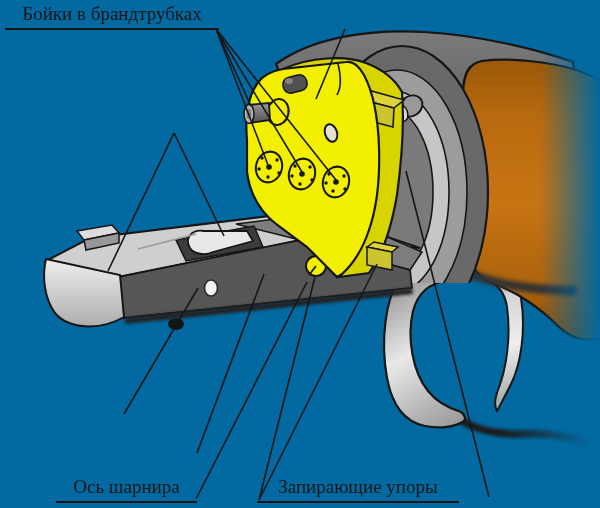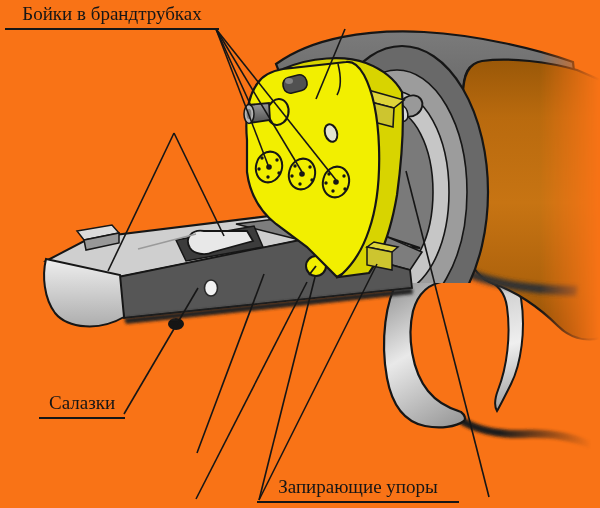--- a/index.html
+++ b/index.html
@@ -1,16 +1,16 @@
 <!DOCTYPE html>
 <html><head>
 <meta charset="utf-8">
 <style>
   html,body{margin:0;padding:0;background:#fff;}
-  #stage{position:relative;width:600px;height:508px;background:#f97316;overflow:hidden;
+  #stage{position:relative;width:600px;height:508px;background:#0369a1;overflow:hidden;
          font-family:"Liberation Serif","DejaVu Serif",serif;}
   #art{position:absolute;left:0;top:0;}
   .lbl{position:absolute;height:26px;line-height:24px;font-size:19px;color:#161616;
        text-align:center;border-bottom:2px solid #161616;white-space:nowrap;
        letter-spacing:0px;}
 </style>
 </head>
 <body>
 
 <div id="stage">
@@ -186,16 +186,16 @@
     <line x1="124" y1="414" x2="198" y2="288"></line>
     <line x1="197" y1="453" x2="264" y2="274"></line>
     <line x1="196" y1="499" x2="307" y2="282"></line>
     <line x1="259" y1="500" x2="315" y2="277"></line>
     <line x1="259" y1="500" x2="377" y2="264"></line>
     <line x1="489" y1="497" x2="406" y2="171"></line>
   </g>
 </svg>
 
 <div class="lbl" style="left:5px;top:2px;width:214px">Бойки в брандтрубках</div>
-<div class="lbl" style="left:39px;top:391px;width:86px">Салазки</div>
+<div class="lbl" style="left:56px;top:475px;width:141px">Ось шарнира</div>
 <div class="lbl" style="left:257px;top:475px;width:202px">Запирающие упоры</div>
 
 </div>
 
 </body></html>

